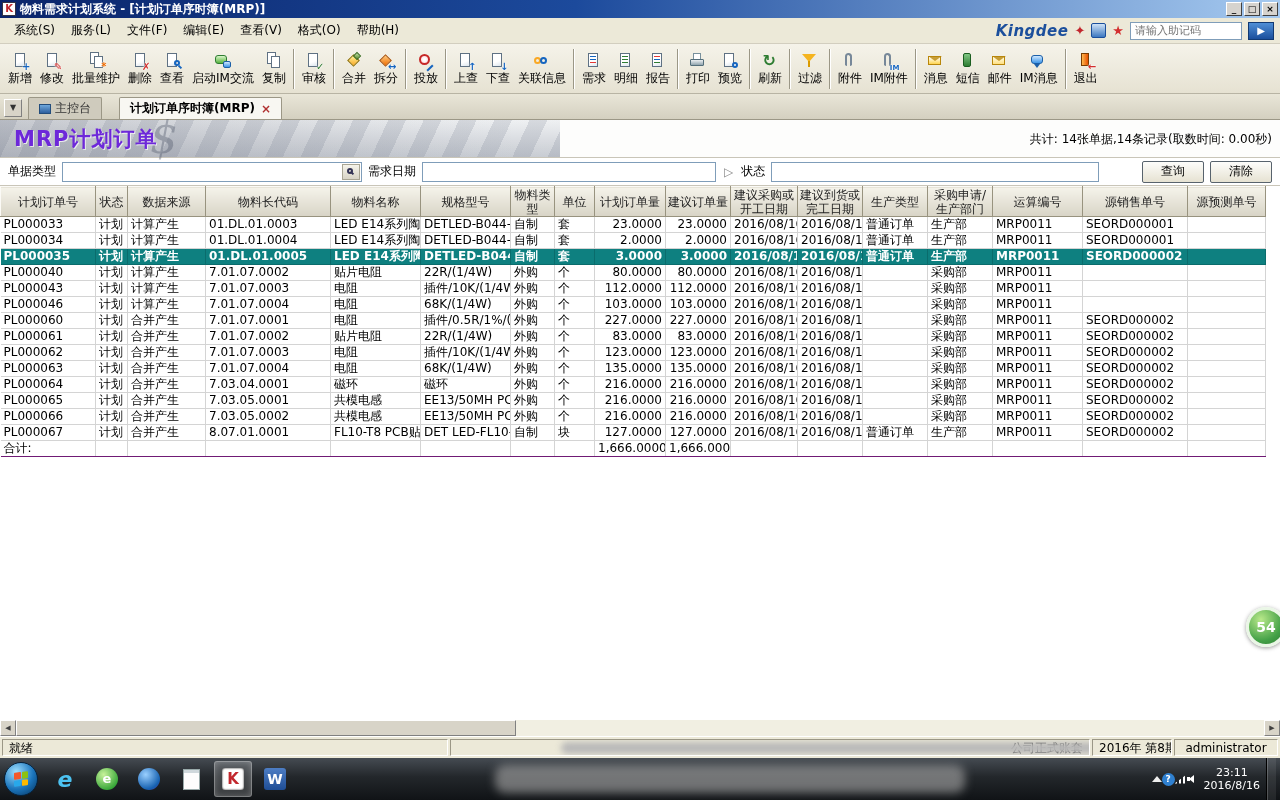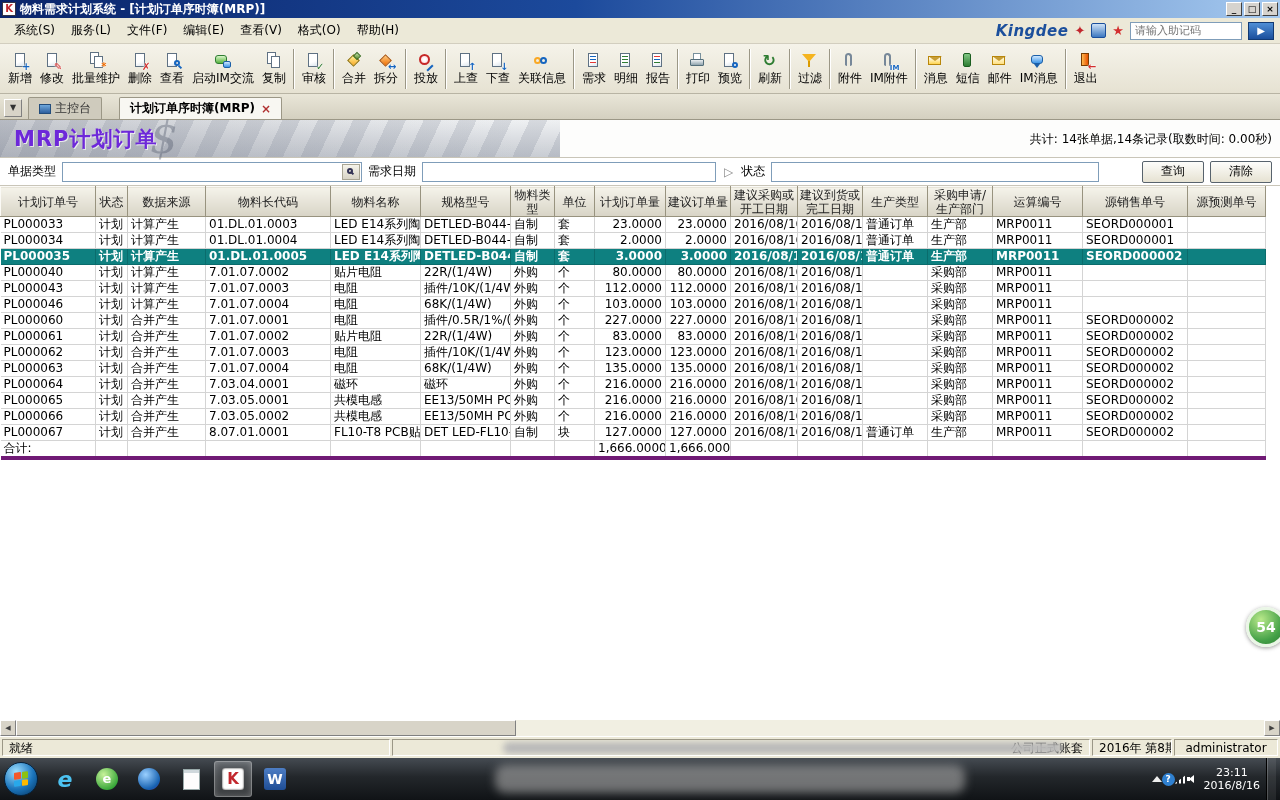--- a/index.html
+++ b/index.html
@@ -115,34 +115,34 @@
   
   .grid-area { position:relative; height:550px; background:#fff; overflow:hidden; }
   table.grid { border-collapse:collapse; table-layout:fixed; width:1262px; font-size:12px; }
   table.grid th { height:30px; font-weight:normal; text-align:center; padding:0 2px; color:#222;
     background:linear-gradient(#f5f3ea,#d8d4c6); border:1px solid; border-color:#fbfaf6 #98937f #98937f #fbfaf6;
     line-height:14px; overflow:hidden; }
   table.grid td { height:16px; line-height:15px; padding:0 3px; border-right:1px solid #d4d4d4; border-bottom:1px solid #d4d4d4;
     overflow:hidden; white-space:nowrap; color:#000; }
   table.grid td.num { text-align:right; }
   table.grid tr.sel td { background:#0e8080; color:#fff; border-color:#0a6c6c; font-weight:bold; }
-  table.grid tr.total td { border-bottom:4px solid #701a75; }
+  table.grid tr.total td { border-bottom:1px solid #701a75; }
 
   
   .hscroll { position:absolute; left:0; bottom:0; width:100%; height:16px; background:#f1efe2; display:flex; }
   .sb-btn { width:16px; height:16px; background:#d8d4c8; border:1px solid; border-color:#fff #808080 #808080 #fff;
     font-size:7px; color:#404040; text-align:center; line-height:14px; flex:none; }
   .sb-thumb { width:500px; height:16px; background:#d8d4c8; border:1px solid; border-color:#fff #808080 #808080 #fff; flex:none; }
   .sb-track { flex:1; }
 
   
   .statusbar { height:22px; background:#ece9d8; border-top:1px solid #fff; display:flex; gap:2px; padding:2px 2px; position:relative; }
   .sseg { border:1px solid; border-color:#9b9786 #fff #fff #9b9786; font-size:12px; line-height:16px; padding:0 6px;
     color:#000; white-space:nowrap; overflow:hidden; }
-  .sseg.ready { width:388px; }
+  .sseg.ready { width:446px; }
   .sseg.mid { flex:1; position:relative; text-align:right; }
   .mid-censor { position:absolute; left:110px; top:2px; width:560px; height:12px; background:#b9b9b9; border-radius:7px; filter:blur(3px); }
   .sseg.period { width:80px; text-align:center; }
   .sseg.user { width:104px; text-align:center; }
 
   
   .taskbar { height:42px; background:linear-gradient(#454b52,#23272b 45%,#101316); display:flex; align-items:center; position:relative; }
   .start-orb { width:34px; height:34px; margin:0 6px 0 4px; border-radius:50%;
     background:radial-gradient(circle at 35% 28%, #9fe0ff, #1b75bc 55%, #0a3f6e 90%); border:1px solid #05223d;
     display:flex; align-items:center; justify-content:center; }

